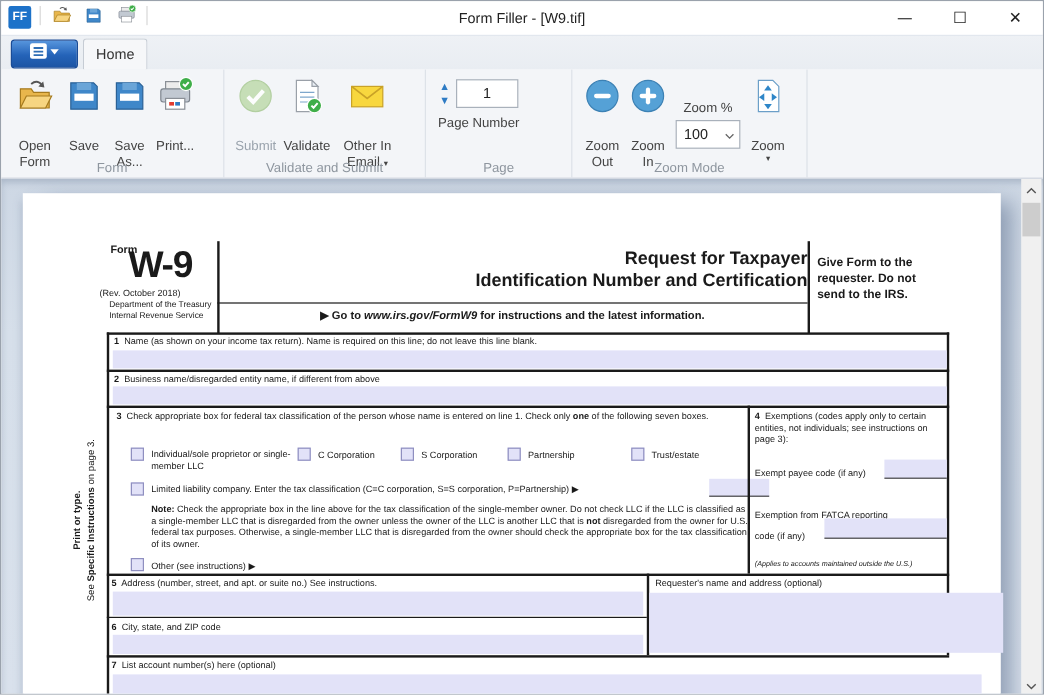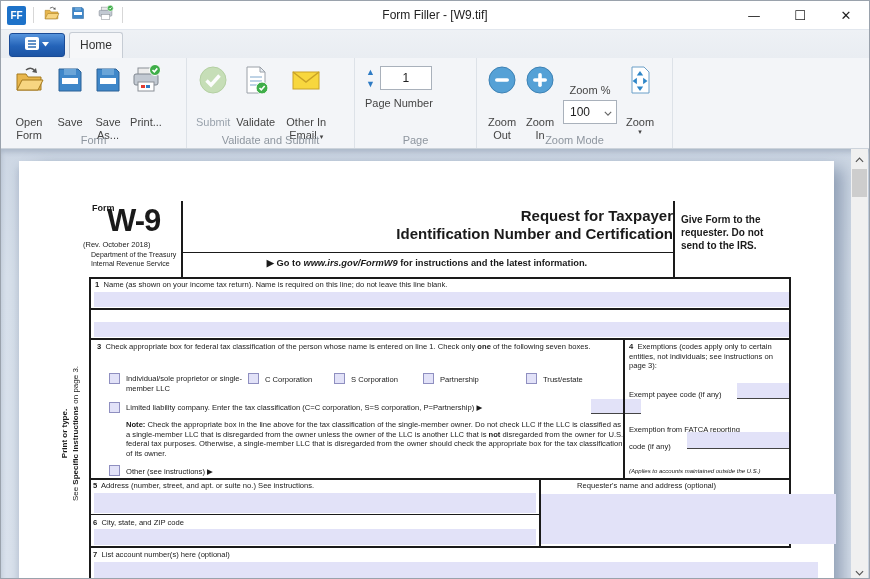--- a/index.html
+++ b/index.html
@@ -1,21 +1,21 @@
 <!DOCTYPE html>
 <html style="--accent_blue: #2e7bc4; --field_fill: #e2e2f8; --checkbox_border: #8f8fc0; --ribbon_bg: #f3f5f8; --group_label: #8e969f; --viewer_bg: #d4dde9; --logo_blue: #1d72c9; --envelope_yellow: #f8d73e; --valid_green: #3fae49;"><head>
 <meta charset="utf-8">
 <style>
   * { margin:0; padding:0; box-sizing:border-box; }
   html,body { font-family:"Liberation Sans", sans-serif; }
   .window { position:relative; width:870px; height:579px; background:#fff; border:1px solid #9aa2ac; overflow:hidden; }
 
   
   .titlebar { position:absolute; left:0; top:0; width:100%; height:28px; background:#fff; }
-  .qat { position:absolute; left:6px; top:4px; display:flex; align-items:center; gap:7px; }
+  .qat { position:absolute; left:6px; top:4px; display:flex; gap:7px; }
   .fflogo { width:19px; height:19px; background:var(--logo_blue,#1d72c9); color:#fff; font-weight:bold; font-size:10px; display:flex; align-items:center; justify-content:center; border-radius:2px; }
   .qsep { width:1px; height:16px; background:#d7d7d7; }
   .qbtn { width:20px; height:20px; display:flex; align-items:center; justify-content:center; cursor:default; }
   .title { position:absolute; left:0; top:0; width:100%; height:28px; text-align:center; line-height:28px; font-size:12px; color:#222; }
   .wincontrols { position:absolute; right:0; top:0; display:flex; height:28px; }
   .wbtn { width:46px; height:28px; display:flex; align-items:center; justify-content:center; font-size:13px; color:#222; font-family:"DejaVu Sans", sans-serif; }
 
   
   .tabrow { position:absolute; left:0; top:28px; width:100%; height:29px; background:linear-gradient(#eef1f5,#e9edf2); border-top:1px solid #e2e7ee; }
   .appbtn { position:absolute; left:8px; top:3px; width:56px; height:24px; border-radius:3px; background:linear-gradient(#5795dd,#2463b8 55%,#1c54a4); border:1px solid #1a4b96; display:flex; align-items:center; justify-content:center; }
@@ -324,20 +324,21 @@
 
       <div class="sidebar">
         <div class="b">Print or type.</div>
         <div><span>See </span><span class="b">Specific Instructions</span><span> on page 3.</span></div>
       </div>
 
       <div class="f" style="left:76px; top:119px;"><span class="b">1</span>&nbsp; <span>Name (as shown on your income tax return). Name is required on this line; do not leave this line blank.</span></div>
       <div class="fld" style="left:75px; top:131px; width:695px; height:15px;"></div>
       <div class="hline" style="left:70px; top:147px; width:702px; height:2px;"></div>
 
+      <div class="f" style="left:76px; top:150px;"><span class="b">2</span>&nbsp; <span>Business name/disregarded entity name, if different from above</span></div>
       <div class="fld" style="left:75px; top:161px; width:695px; height:15px;"></div>
       <div class="hline" style="left:70px; top:177px; width:702px; height:2px;"></div>
 
       <div class="f" style="left:78px; top:181px; width:522px;"><span class="b">3</span>&nbsp; <span>Check appropriate box for federal tax classification of the person whose name is entered on line 1. Check only </span><span class="b">one</span><span> of the following seven boxes.</span></div>
 
       <div class="cb" style="left:90px; top:212px;"></div>
       <div class="f" style="left:107px; top:213px; width:122px;">Individual/sole proprietor or single-member LLC</div>
       <div class="cb" style="left:229px; top:212px;"></div>
       <div class="f" style="left:246px; top:214px;">C Corporation</div>
       <div class="cb" style="left:315px; top:212px;"></div>
@@ -363,21 +364,21 @@
       <div class="f" style="left:610px; top:264px;text-align:right;">Exemption from FATCA reporting</div>
       <div class="f" style="left:610px; top:281px;">code (if any)</div>
       <div class="fld ul" style="left:668px; top:271px; width:102px; height:17px;"></div>
       <div class="f" style="left:610px; top:306px; font-size:6px; font-style:italic;">(Applies to accounts maintained outside the U.S.)</div>
 
       <div class="hline" style="left:70px; top:317px; width:702px; height:1.5px;"></div>
 
       <div class="f" style="left:74px; top:320px;"><span class="b">5</span>&nbsp; <span>Address (number, street, and apt. or suite no.) See instructions.</span></div>
       <div class="fld" style="left:75px; top:332px; width:442px; height:20px;"></div>
       <div class="vline" style="left:520px; top:317px; width:1.5px; height:68px;"></div>
-      <div class="f" style="left:558px; top:320px;">Requester's name and address (optional)</div>
+      <div class="f" style="left:527px; top:320px;">Requester's name and address (optional)</div>
       <div class="fld" style="left:522px; top:333px; width:295px; height:50px;"></div>
 
       <div class="hline" style="left:70px; top:353px; width:450px; height:1px;"></div>
       <div class="f" style="left:74px; top:357px;"><span class="b">6</span>&nbsp; <span>City, state, and ZIP code</span></div>
       <div class="fld" style="left:75px; top:368px; width:442px; height:16px;"></div>
 
       <div class="hline" style="left:70px; top:385px; width:702px; height:1.5px;"></div>
 
       <div class="f" style="left:74px; top:389px;"><span class="b">7</span>&nbsp; <span>List account number(s) here (optional)</span></div>
       <div class="fld" style="left:75px; top:401px; width:724px; height:18px;"></div>

